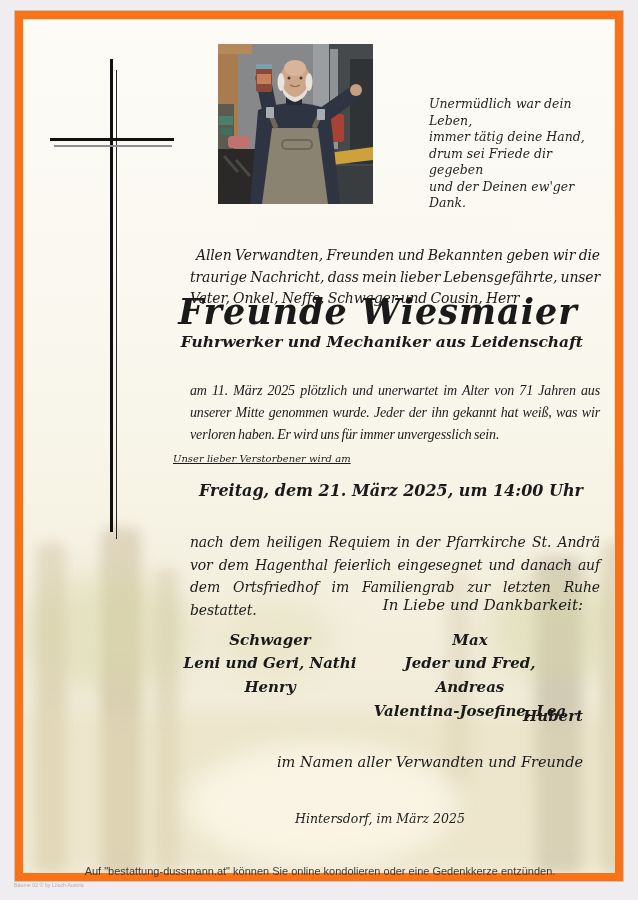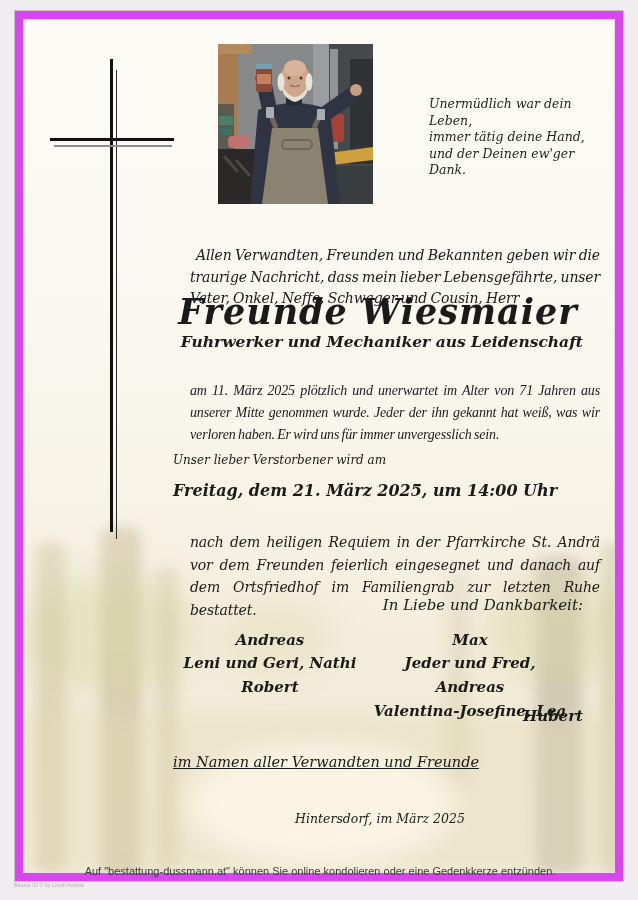--- a/index.html
+++ b/index.html
@@ -6,21 +6,21 @@
   body{
     width:638px;height:900px;
     background:#efedef;
     font-family:"DejaVu Serif","Liberation Serif",serif;
     color:#1a1a1a;
     overflow:hidden;
     position:relative;
   }
   .card{
     position:absolute;left:14px;top:10px;width:610px;height:872px;
-    background:#d946ef;
+    background:#f97316;
     border:1px solid #c7c4c1;
     box-sizing:border-box;
   }
   .inner{
     position:absolute;left:8px;top:8px;right:8px;bottom:8px;
     background:linear-gradient(180deg,#fbfaf5 0%,#f8f5ea 45%,#f2edda 78%,#f3eedd 100%);
     border:1px solid rgba(180,175,160,0.30);
     overflow:hidden;
   }
   .bg-art{position:absolute;inset:0;pointer-events:none;}
@@ -56,34 +56,34 @@
     text-align:justify;word-spacing:-1px;letter-spacing:-0.15px;}
   .p1{top:217px;text-indent:6px;}
   .p2{top:352px;line-height:22px;font-family:Liberation Serif, serif;}
   .p3{top:503px;line-height:22.5px;}
   .name{position:absolute;left:158px;top:280px;width:410px;margin:0;
     font-style:italic;font-weight:700;font-size:35px;letter-spacing:1px;
     text-align:center;line-height:1.2;}
   .subtitle{position:absolute;left:158px;top:321px;width:410px;
     font-style:italic;font-weight:700;font-size:15.5px;text-align:right;}
   .leadin{position:absolute;left:158px;top:442px;width:410px;
-    font-style:italic;font-size:12px;}
+    font-style:italic;font-size:10px;text-decoration:underline;}
   .datetime{position:absolute;left:158px;top:470px;width:410px;
-    font-style:italic;font-weight:700;font-size:16px;text-align:left;}
+    font-style:italic;font-weight:700;font-size:16px;text-align:right;}
   .mheading{position:absolute;left:158px;top:585px;width:410px;
     font-style:italic;font-size:15px;text-align:right;}
   .mrow{position:absolute;left:155px;width:400px;display:grid;
     grid-template-columns:1fr 1fr;
     font-style:italic;font-weight:700;font-size:15px;text-align:center;}
   .mrow1{top:620px;}
   .mrow2{top:640px;line-height:24px;}
   .mcenter{position:absolute;left:158px;top:696px;width:410px;
     font-style:italic;font-weight:700;font-size:15px;text-align:right;}
   .closing{position:absolute;left:158px;top:743px;width:410px;
-    font-style:italic;font-size:14.5px;text-align:left;text-decoration:underline;}
+    font-style:italic;font-size:14.5px;text-align:right;}
   .placedate{position:absolute;left:100px;top:800px;width:530px;
     font-style:italic;font-size:12.5px;text-align:center;color:#222;}
   .footer{position:absolute;left:0;top:854px;width:610px;
     font-family:"Liberation Sans","DejaVu Sans",sans-serif;
     font-size:11px;text-align:center;color:#3c3c3c;}
   .watermark{position:absolute;left:14px;top:882px;
     font-family:"Liberation Sans","DejaVu Sans",sans-serif;
     font-size:8px;color:#b3b0ac;transform:scale(0.66);transform-origin:left top;}
 </style>
 </head>
@@ -155,40 +155,41 @@
       <path d="M64 42 Q77 64 90 42 Q90 54 77 58 Q64 54 64 42 Z" fill="#e5e0d7"></path>
       <circle cx="71" cy="34" r="1.5" fill="#443a33"></circle>
       <circle cx="83" cy="34" r="1.5" fill="#443a33"></circle>
       <path d="M72 41 Q77 44 82 41" stroke="#8a6a52" stroke-width="1.2" fill="none"></path>
     </svg>
   </div>
 
   <div class="poem">
     <div>Unermüdlich war dein Leben,</div>
     <div>immer tätig deine Hand,</div>
+    <div>drum sei Friede dir gegeben</div>
     <div>und der Deinen ew'ger Dank.</div>
   </div>
 
   <p class="para p1">Allen Verwandten, Freunden und Bekannten geben wir die traurige Nachricht, dass mein lieber Lebensgefährte, unser Vater, Onkel, Neffe, Schwager und Cousin, Herr</p>
   <h1 class="name">Freunde Wiesmaier</h1>
   <div class="subtitle">Fuhrwerker und Mechaniker aus Leidenschaft</div>
   <p class="para p2">am 11. März 2025 plötzlich und unerwartet im Alter von 71 Jahren aus unserer Mitte genommen wurde. Jeder der ihn gekannt hat weiß, was wir verloren haben. Er wird uns für immer unvergesslich sein.</p>
   <div class="leadin">Unser lieber Verstorbener wird am</div>
   <div class="datetime">Freitag, dem 21. März 2025, um 14:00 Uhr</div>
-  <p class="para p3">nach dem heiligen Requiem in der Pfarrkirche St. Andrä vor dem Freunden feierlich eingesegnet und danach auf dem Ortsfriedhof im Familiengrab zur letzten Ruhe bestattet.</p>
+  <p class="para p3">nach dem heiligen Requiem in der Pfarrkirche St. Andrä vor dem Hagenthal feierlich eingesegnet und danach auf dem Ortsfriedhof im Familiengrab zur letzten Ruhe bestattet.</p>
 
   <div class="mheading">In Liebe und Dankbarkeit:</div>
   <div class="mrow mrow1">
-    <div>Andreas</div>
+    <div>Schwager</div>
     <div>Max</div>
   </div>
   <div class="mrow mrow2">
     <div>
       <div>Leni und Geri, Nathi</div>
-      <div>Robert</div>
+      <div>Henry</div>
     </div>
     <div>
       <div>Jeder und Fred, Andreas</div>
       <div>Valentina-Josefine, Lea</div>
     </div>
   </div>
   <div class="mcenter">Hubert</div>
   <div class="closing">im Namen aller Verwandten und Freunde</div>
   <div class="placedate">Hintersdorf, im März 2025</div>
   <div class="footer">Auf "bestattung-dussmann.at" können Sie online kondolieren oder eine Gedenkkerze entzünden.</div>

